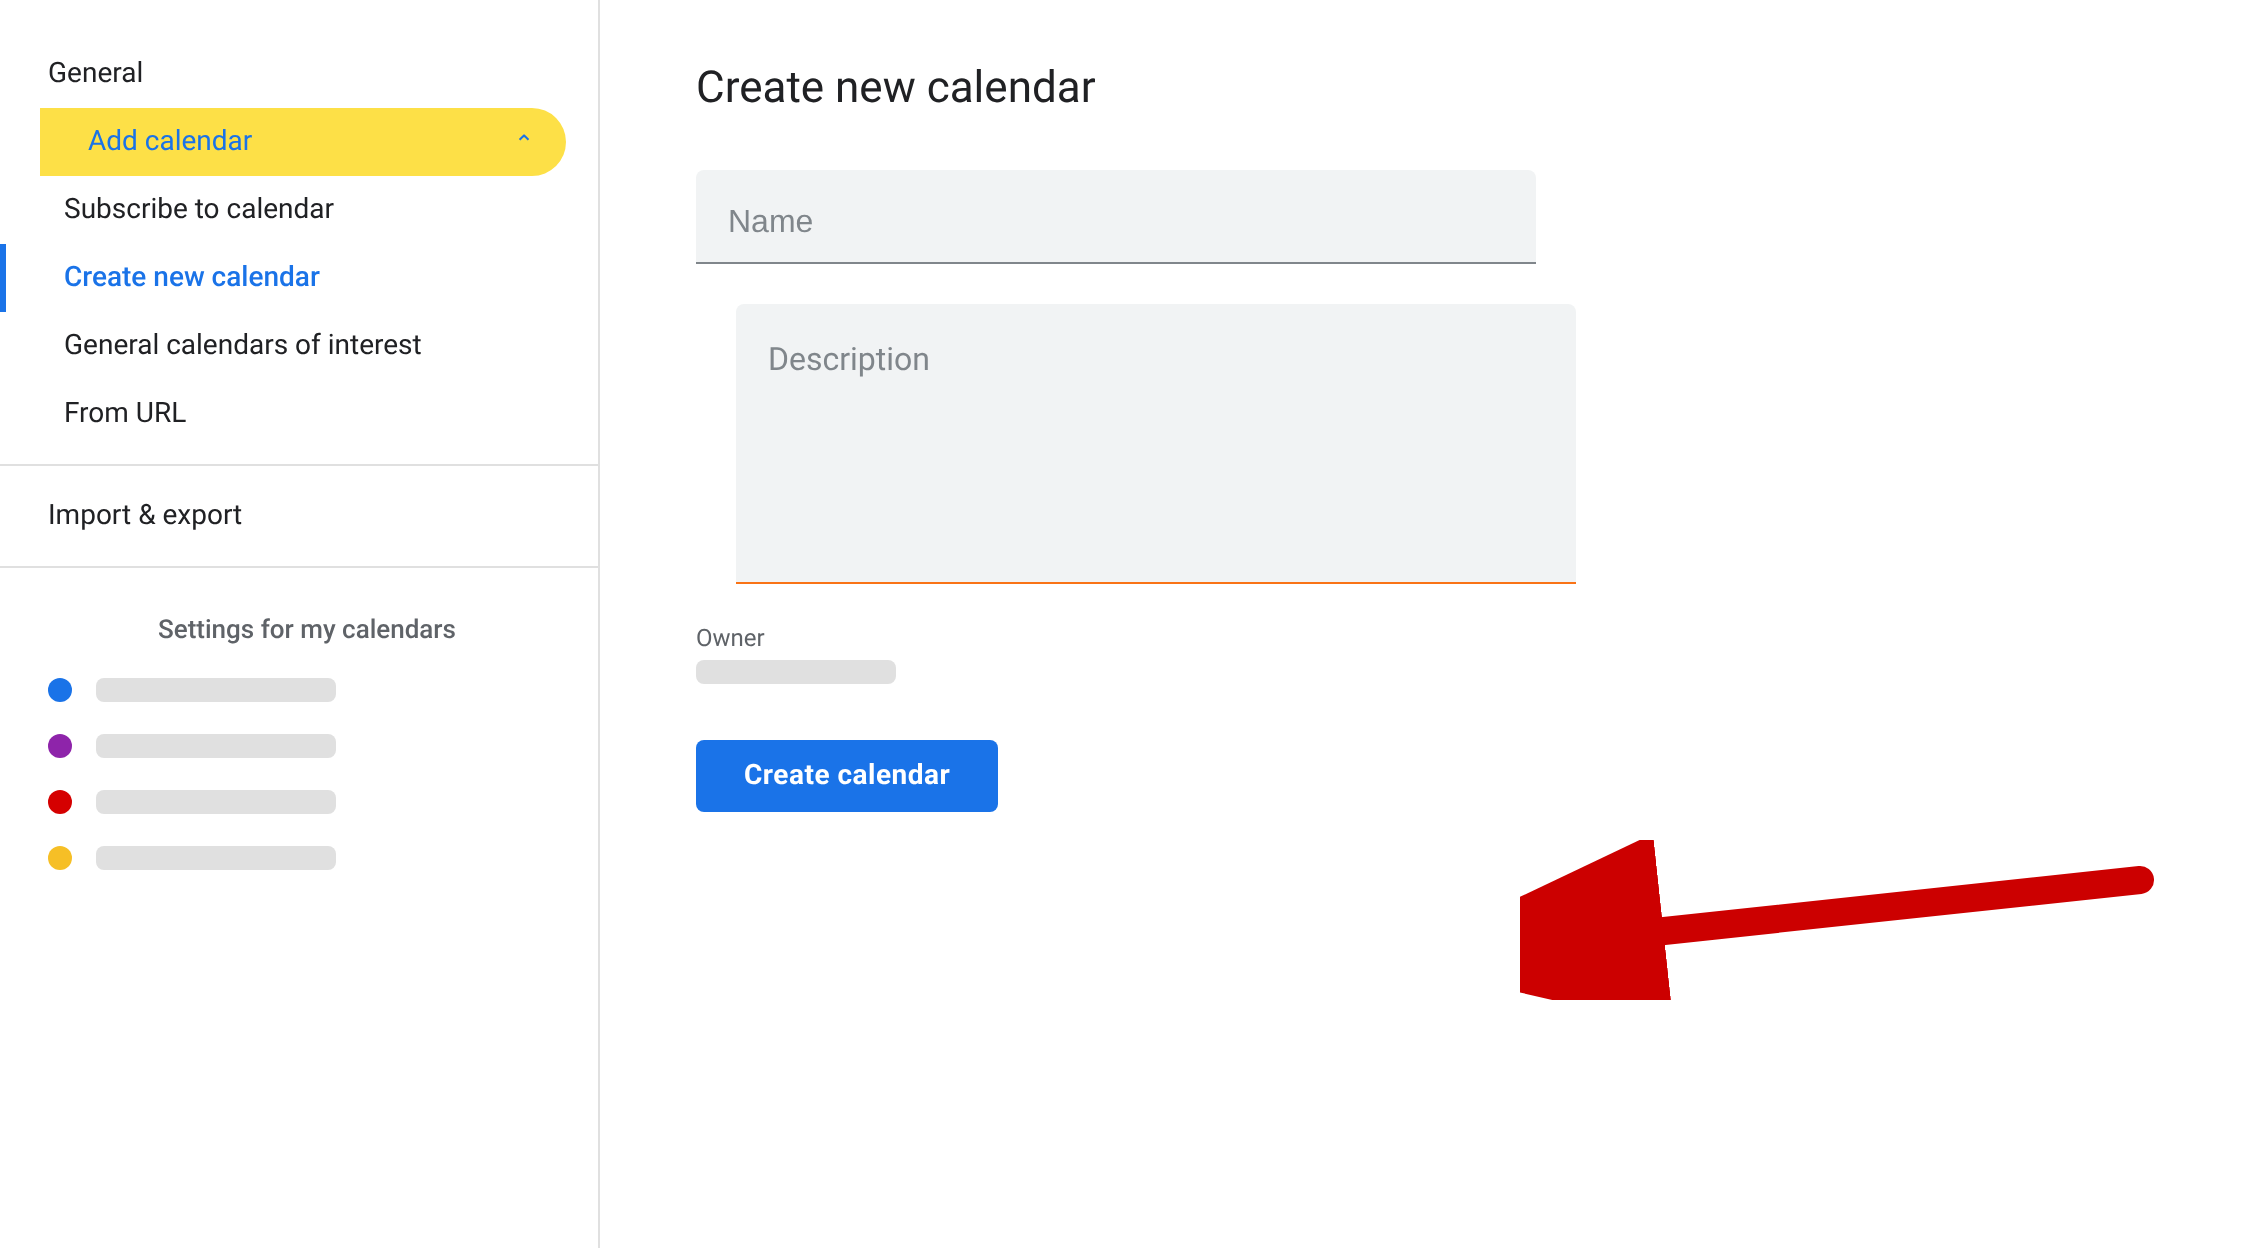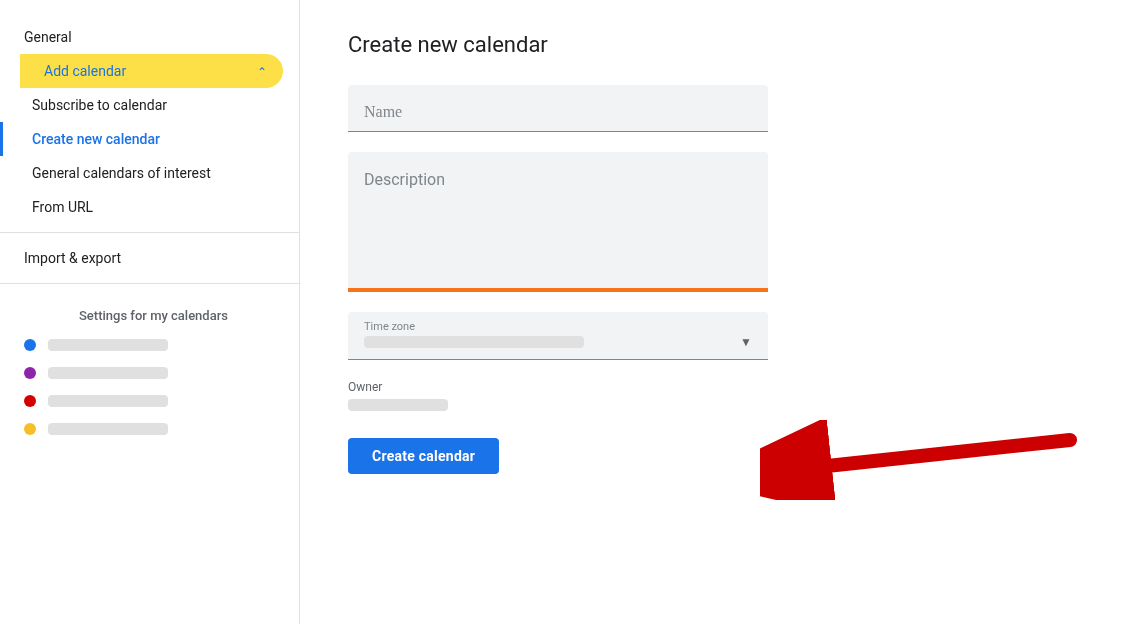--- a/index.html
+++ b/index.html
@@ -125,33 +125,34 @@
       width: 420px;
     }
     .input-container input {
       width: 100%;
       background: transparent;
       border: none;
       outline: none;
       padding: 18px 16px 10px;
       font-size: 16px;
       color: #202124;
-      font-family: Liberation Serif, serif;
+      font-family: Liberation Sans, sans-serif;
     }
     .input-container input::placeholder {
       color: #80868b;
       font-size: 16px;
     }
 
     .textarea-container {
       background: #f1f3f4;
       border-radius: 4px 4px 0 0;
-      border-bottom: 4px solid #f97316;
+      border-bottom: 1px solid #f97316;
       width: 420px;
       height: 140px;
+      margin-left: 20px;
     }
     .textarea-container textarea {
       width: 100%;
       height: 100%;
       background: transparent;
       border: none;
       outline: none;
       padding: 18px 16px 10px;
       font-size: 16px;
       color: #202124;
@@ -304,29 +305,20 @@
       <input type="text" placeholder="Name" style="">
     </div>
   </div>
 
   <div class="form-field">
     <div class="textarea-container">
       <textarea placeholder="Description" style=""></textarea>
     </div>
   </div>
 
-  <div class="form-field">
-    <div class="select-container">
-      <span class="select-label">Time zone</span>
-      <div class="select-row">
-        <div class="select-value"></div>
-        <span class="select-arrow">▼</span>
-      </div>
-    </div>
-  </div>
 
   <div class="owner-section">
     <div class="owner-label">Owner</div>
     <div class="owner-value"></div>
   </div>
 
   <button class="create-button">Create calendar</button>
 
   
   <div class="arrow-annotation">

